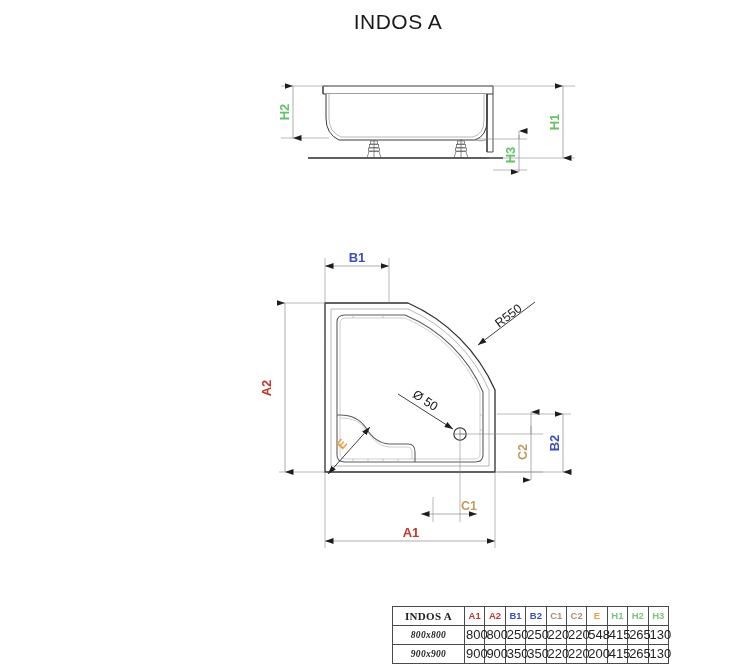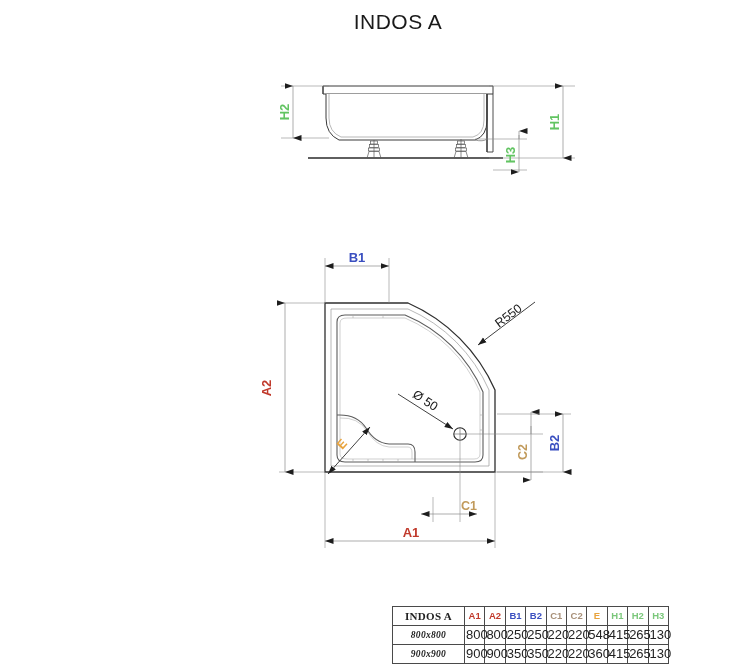--- a/index.html
+++ b/index.html
@@ -304,21 +304,21 @@
           <td class="val">130</td>
         </tr>
         <tr>
           <td class="rowhead">900x900</td>
           <td class="val">900</td>
           <td class="val">900</td>
           <td class="val">350</td>
           <td class="val">350</td>
           <td class="val">220</td>
           <td class="val">220</td>
-          <td class="val">360</td>
+          <td class="val">200</td>
           <td class="val">415</td>
           <td class="val">265</td>
           <td class="val">130</td>
         </tr>
       </tbody>
     </table>
   </div>
 
 </div>
 

